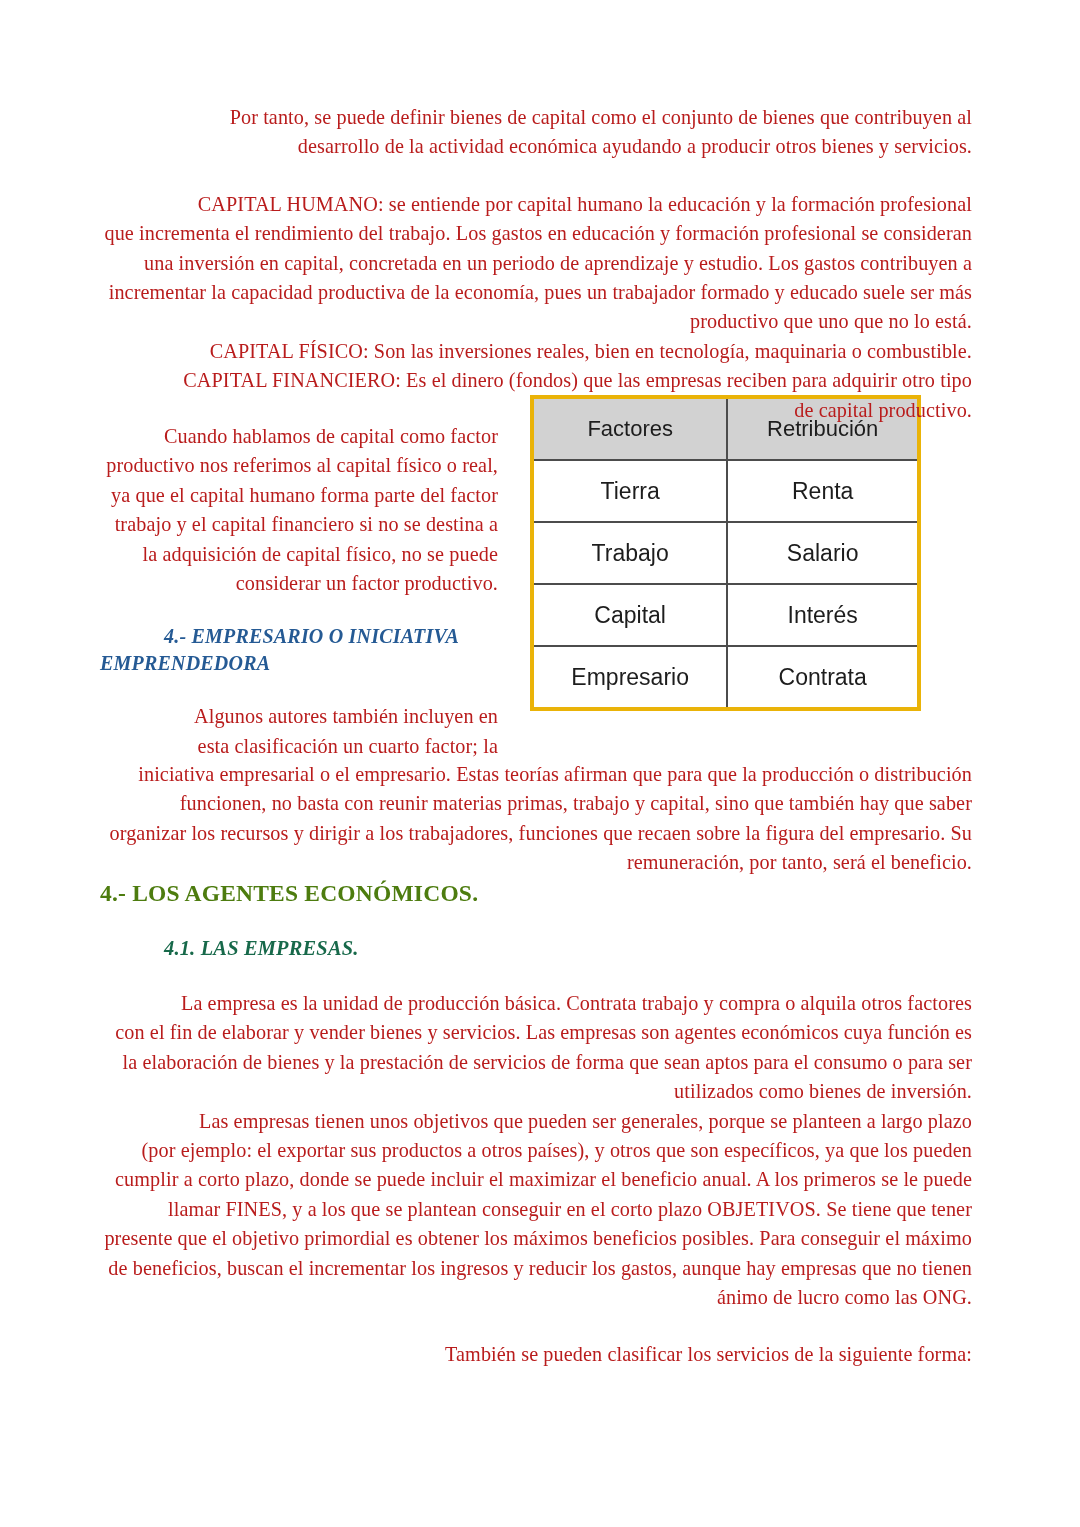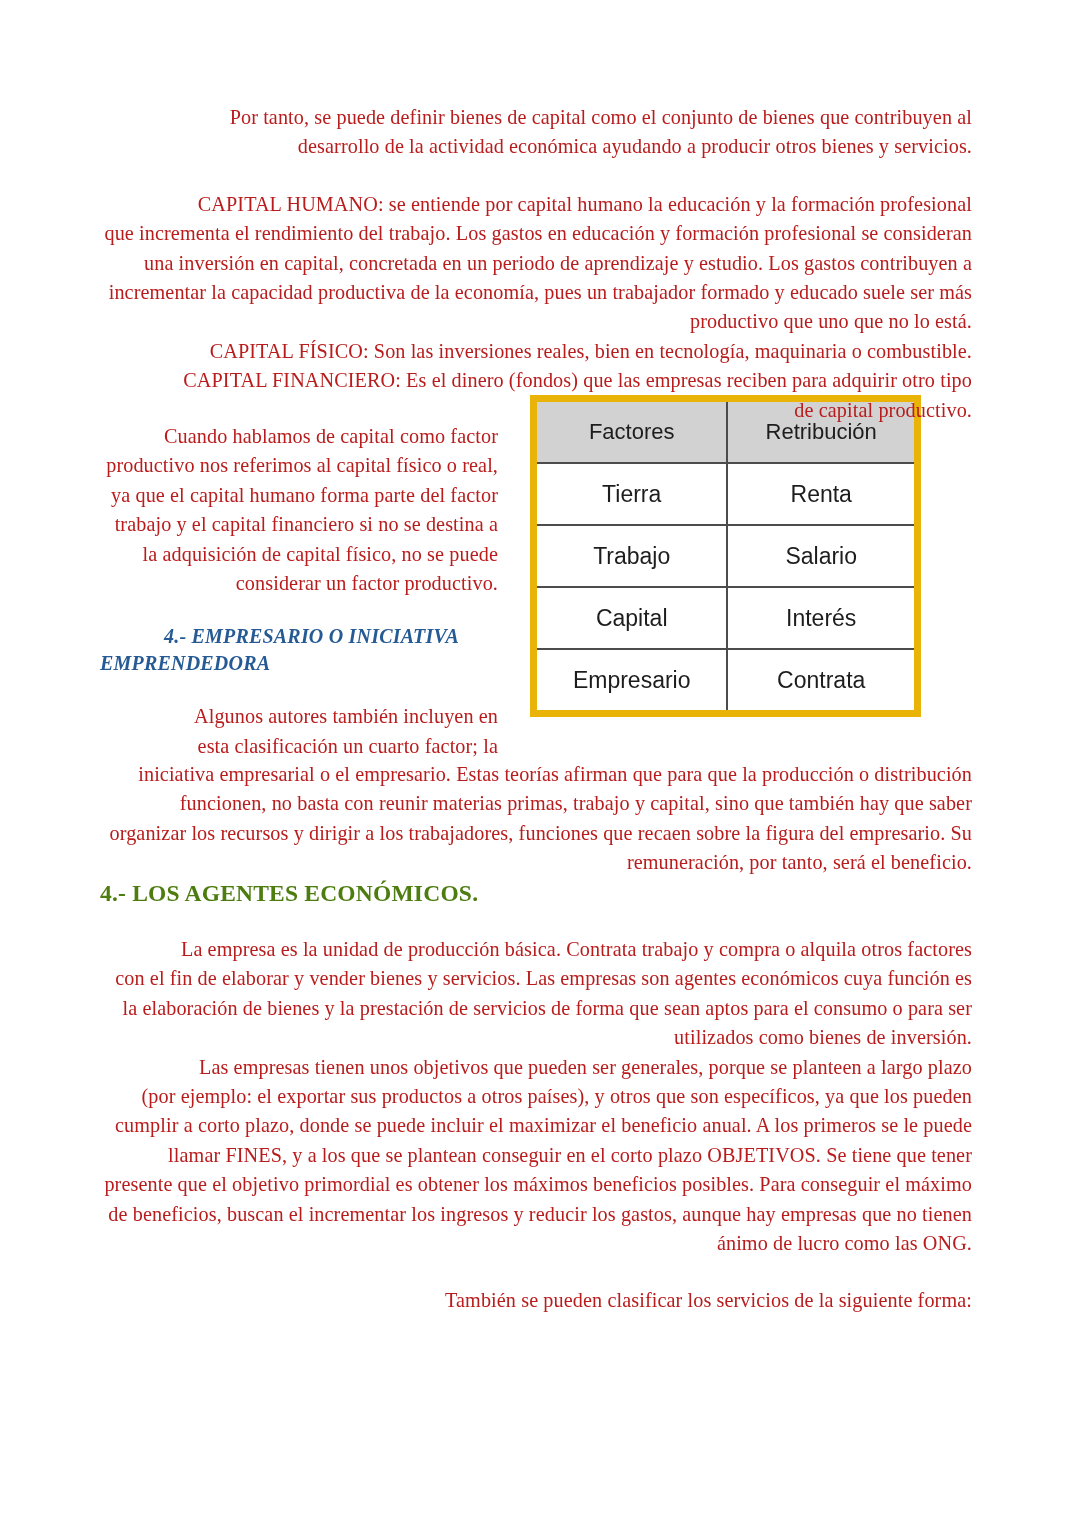--- a/index.html
+++ b/index.html
@@ -74,21 +74,21 @@
     letter-spacing: .2px;
   }
 
   
   .factor-table {
     position: absolute;
     left: 530px;
     top: 395px;
     width: 391px;
     border-collapse: collapse;
-    border: 7px solid #eab308;
+    border: 4px solid #eab308;
     background: #ffffff;
     font-family: "Liberation Sans", "DejaVu Sans", sans-serif;
     padding-left: 43px;
   }
   .factor-table td {
     border: 2px solid #4c4c4c;
     height: 60px;
     text-align: center;
     vertical-align: middle;
     font-size: 23px;
@@ -145,18 +145,19 @@
     <h3 class="sec-blue" style="margin-top:25px;">4.- EMPRESARIO O INICIATIVA EMPRENDEDORA</h3>
     <p class="body indent" style="margin-top:25px;">Algunos autores también incluyen en esta clasificación un cuarto factor; la</p>
   </div>
 
   <div class="col" style="top:760px;">
     <p class="body">iniciativa empresarial o el empresario. Estas teorías afirman que para que la producción o distribución funcionen, no basta con reunir materias primas, trabajo y capital, sino que también hay que saber organizar los recursos y dirigir a los trabajadores, funciones que recaen sobre la figura del empresario. Su remuneración, por tanto, será el beneficio.</p>
   </div>
 
   <div class="col" style="top:878px;">
     <h2 class="sec-main">4.- LOS AGENTES ECONÓMICOS.</h2>
+    <h3 class="sec-green" style="margin-top:27px;">4.1. LAS EMPRESAS.</h3>
     <p class="body indent" style="margin-top:27px;">La empresa es la unidad de producción básica. Contrata trabajo y compra o alquila otros factores con el fin de elaborar y vender bienes y servicios. Las empresas son agentes económicos cuya función es la elaboración de bienes y la prestación de servicios de forma que sean aptos para el consumo o para ser utilizados como bienes de inversión.</p>
     <p class="body indent">Las empresas tienen unos objetivos que pueden ser generales, porque se planteen a largo plazo (por ejemplo: el exportar sus productos a otros países), y otros que son específicos, ya que los pueden cumplir a corto plazo, donde se puede incluir el maximizar el beneficio anual. A los primeros se le puede llamar FINES, y a los que se plantean conseguir en el corto plazo OBJETIVOS. Se tiene que tener presente que el objetivo primordial es obtener los máximos beneficios posibles. Para conseguir el máximo de beneficios, buscan el incrementar los ingresos y reducir los gastos, aunque hay empresas que no tienen ánimo de lucro como las ONG.</p>
     <p class="body indent" style="margin-top:28px;">También se pueden clasificar los servicios de la siguiente forma:</p>
   </div>
 
 </div>
 
 </body></html>

